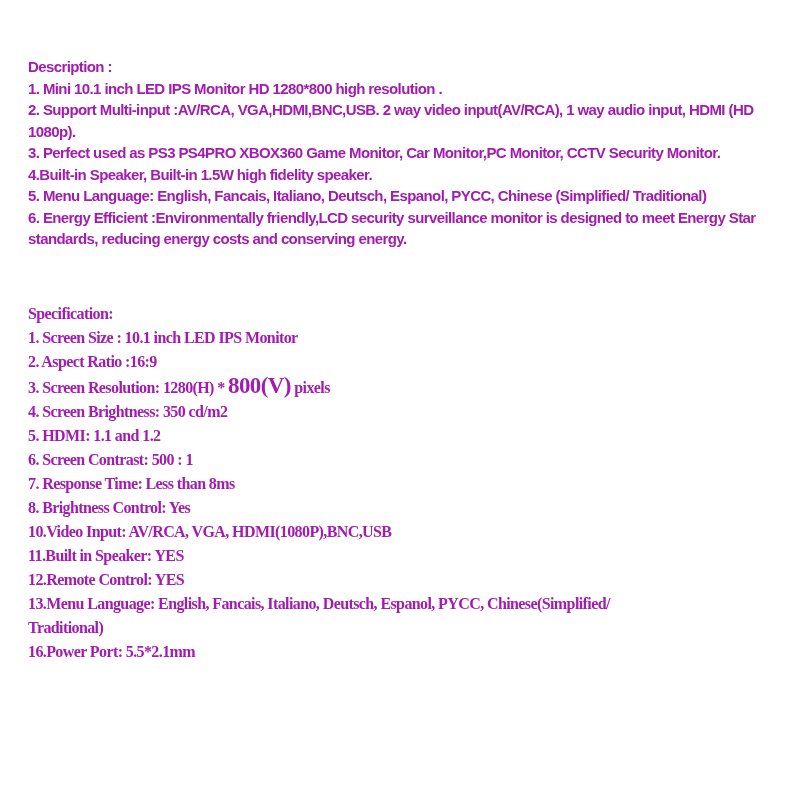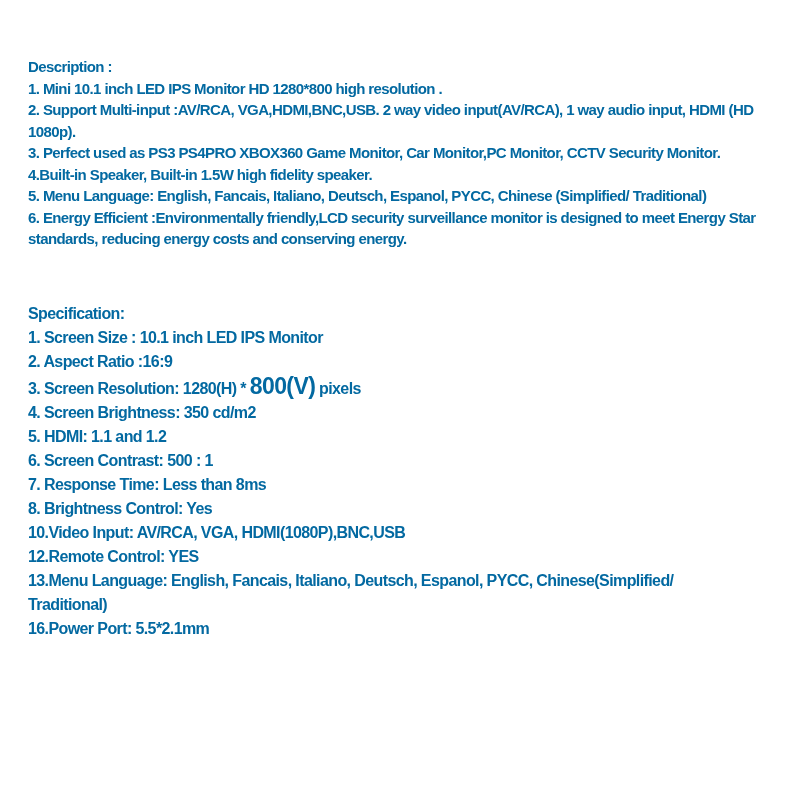--- a/index.html
+++ b/index.html
@@ -19,33 +19,34 @@
   }
   .section {
     display: block;
   }
   .section.spec {
     margin-top: 52px;
   }
   .line {
     font-weight: bold;
     white-space: nowrap;
-    color: #0369a1;
+    color: #a21caf;
   }
   
   .desc .line {
     font-size: 15px;
     line-height: 21.5px;
     letter-spacing: -0.6px;
   }
   
   .spec .line {
     font-size: 16px;
     line-height: 24px;
     letter-spacing: -0.6px;
+    font-family: Liberation Serif, serif;
   }
   .big-num {
     font-size: 23px;
     font-weight: bold;
     letter-spacing: -0.6px;
   }
 </style>
 </head>
 <body>
 
@@ -74,20 +75,21 @@
     <div class="line">
       <span>3. Screen Resolution: 1280(H) * </span><span class="big-num">800(V)</span><span> pixels</span>
     </div>
     <div>
         <div class="line">4. Screen Brightness: 350 cd/m2</div>
         <div class="line">5. HDMI: 1.1 and 1.2</div>
         <div class="line">6. Screen Contrast: 500 : 1</div>
         <div class="line">7. Response Time: Less than 8ms</div>
         <div class="line">8. Brightness Control: Yes</div>
         <div class="line">10.Video Input: AV/RCA, VGA, HDMI(1080P),BNC,USB</div>
+        <div class="line">11.Built in Speaker: YES</div>
         <div class="line">12.Remote Control: YES</div>
         <div class="line">13.Menu Language: English, Fancais, Italiano, Deutsch, Espanol, PYCC, Chinese(Simplified/</div>
         <div class="line">Traditional)</div>
         <div class="line">16.Power Port: 5.5*2.1mm</div>
       </div>
   </div>
 
 </div>
 
 </body></html>

